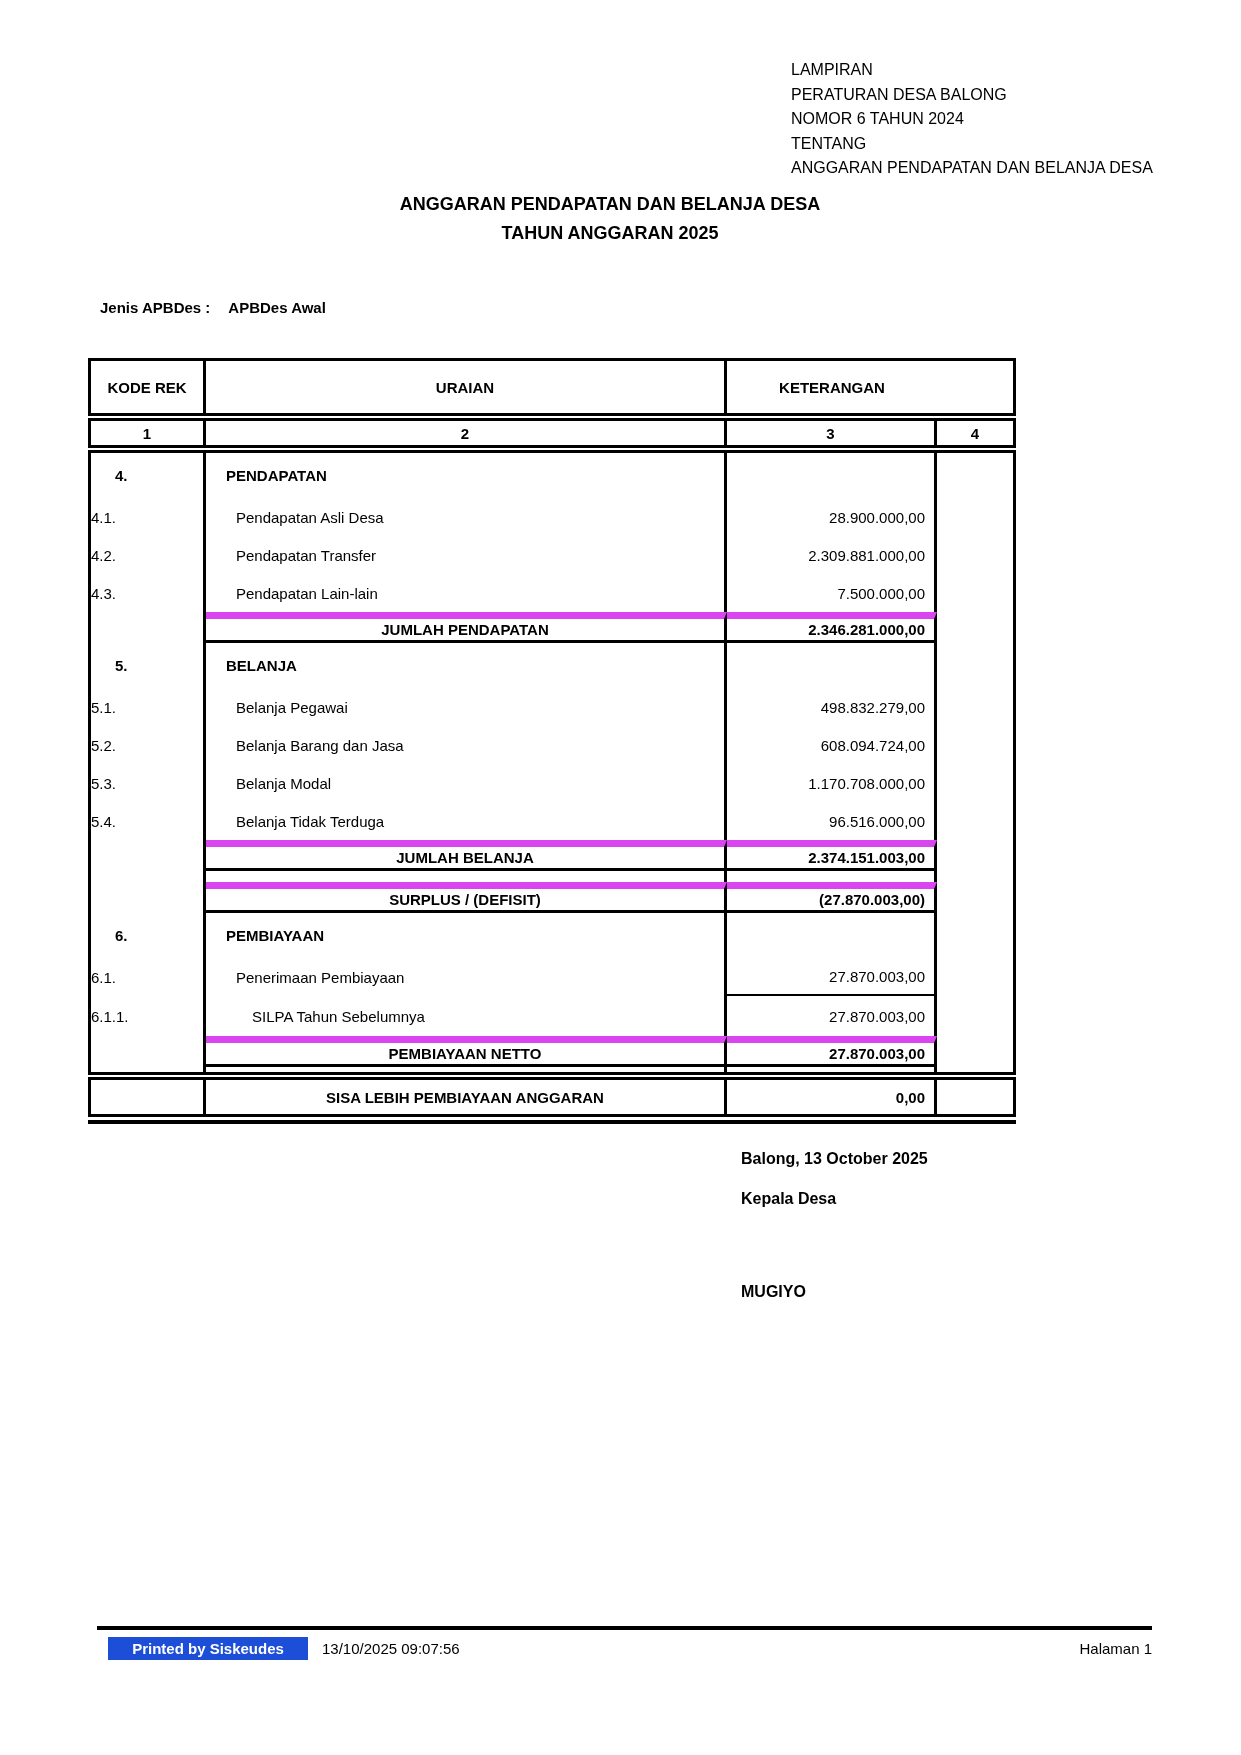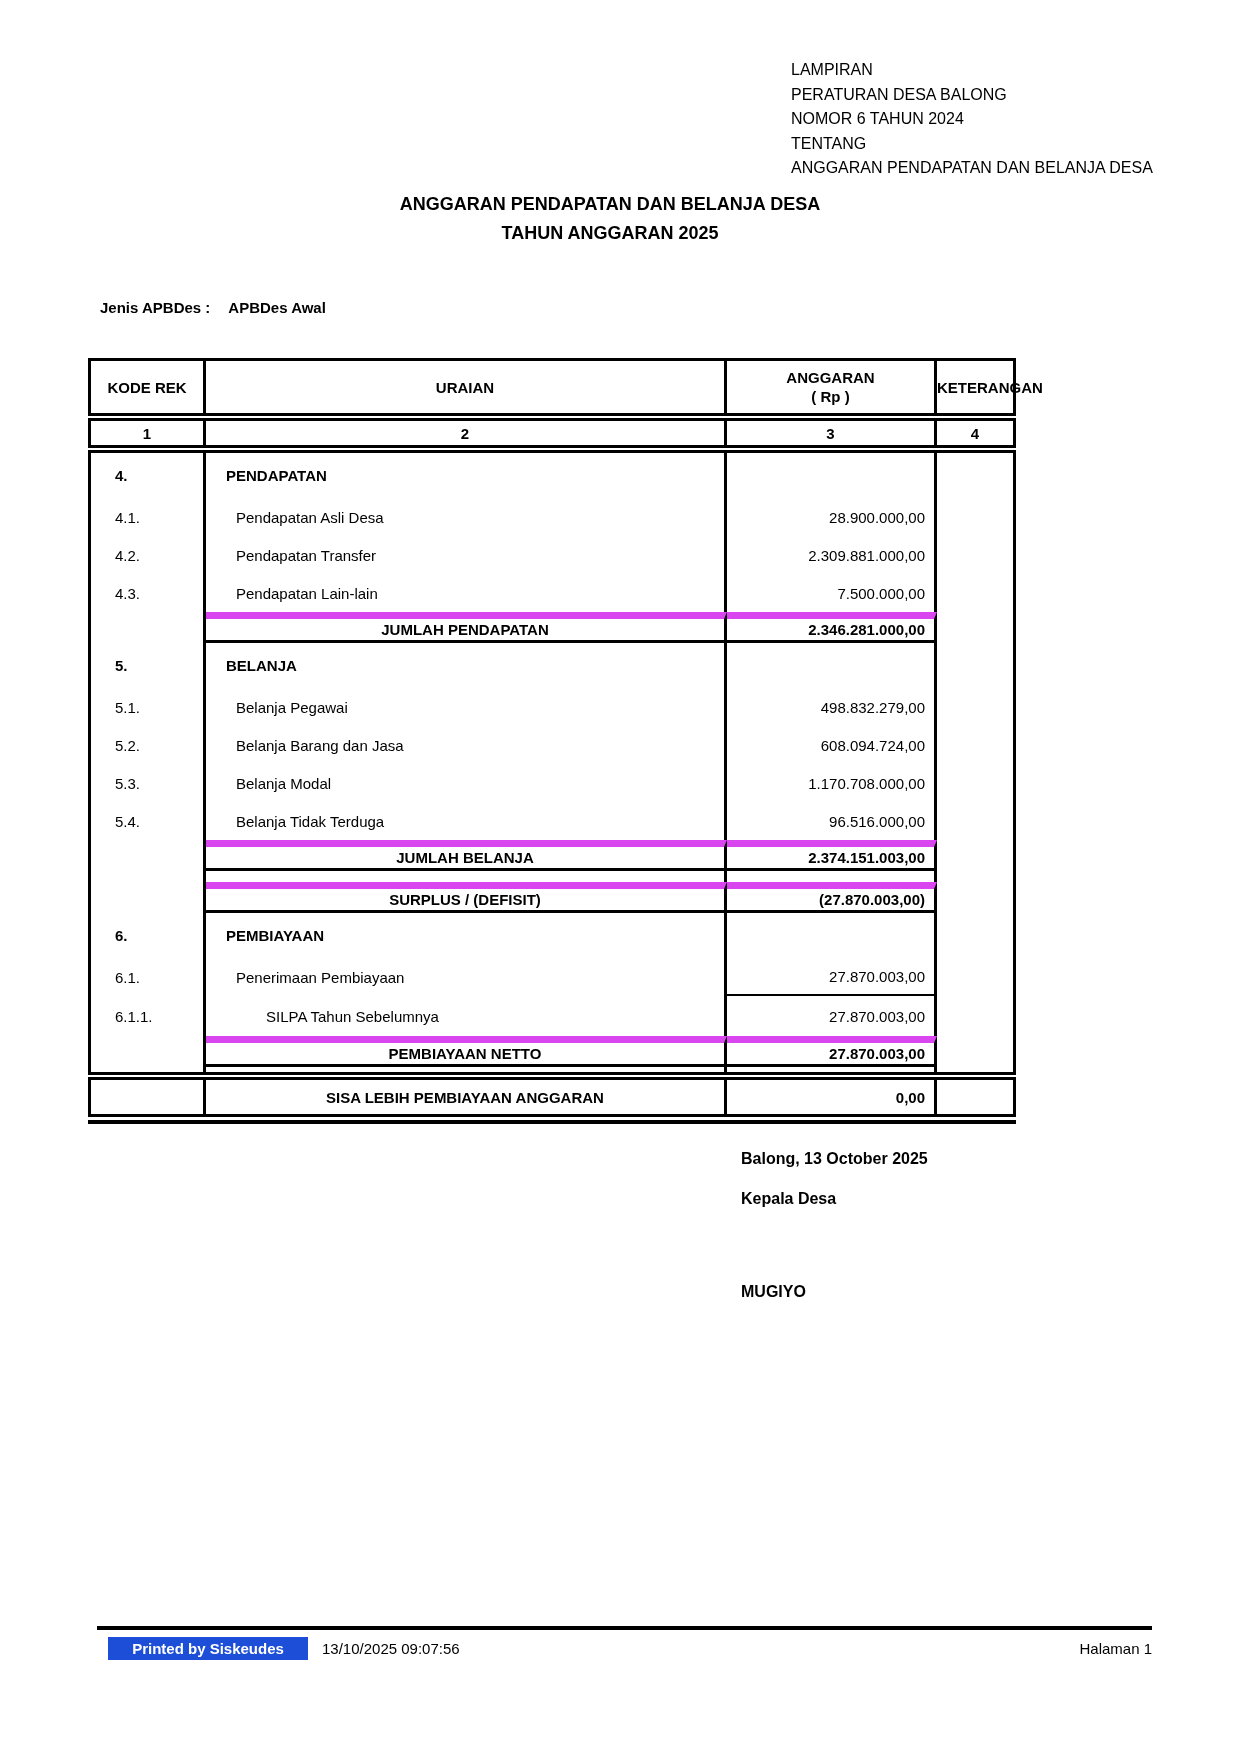--- a/index.html
+++ b/index.html
@@ -77,24 +77,24 @@
   .trow .c1, .trow .c2, .trow .c3 { border-right: 3px solid #000; }
   .trow .cell { font-size: 15px; }
   .r-section { height: 45px; }
   .r-item    { height: 38px; }
   .r-item3   { height: 40px; }
   .r-total   { height: 31px; }
   .r-spacer  { height: 11px; }
   .r-endspacer { height: 5px; }
 
   .r-section .c1 { font-weight: bold; padding-left: 24px; }
-  .r-item .c1, .r-item3 .c1 { padding-left: 24px; }
+  .r-item .c1, .r-item3 .c1 { }
   .r-section .c2 { font-weight: bold; padding-left: 20px; }
   .r-item .c2  { padding-left: 30px; }
-  .r-item3 .c2 { padding-left: 60px; }
+  .r-item3 .c2 { padding-left: 46px; }
   .c3.amt { justify-content: flex-end; padding-right: 9px; }
   .r-total .c2 { justify-content: center; font-weight: bold; }
   .r-total .c3 { font-weight: bold; }
   .r-total .c2, .r-total .c3 { border-top: 7px solid #d946ef; border-bottom: 3px solid #000; }
   .amt-divider { border-bottom: 2px solid #000; }
 
   
   .sisa-box { margin-top: 3px; height: 40px; }
   .sisa-box .c2 { justify-content: center; font-weight: bold; font-size: 15px; }
   .sisa-box .c3 { font-weight: bold; font-size: 15px; }
@@ -136,24 +136,20 @@
 
   <div class="jenis">
     <span>Jenis APBDes :</span><span class="val">APBDes Awal</span>
   </div>
 
   <div class="apb-table">
 
     <div class="tbox thead-box grid4">
       <div class="cell c1">KODE REK</div>
       <div class="cell c2">URAIAN</div>
-      <div class="cell c3 anggaran-head">
-        <span>ANGGARAN</span>
-        <span>( Rp )</span>
-      </div>
       <div class="cell c4">KETERANGAN</div>
     </div>
 
     <div class="tbox tnum-box grid4">
       <div class="cell c1">1</div>
       <div class="cell c2">2</div>
       <div class="cell c3">3</div>
       <div class="cell c4">4</div>
     </div>
 

